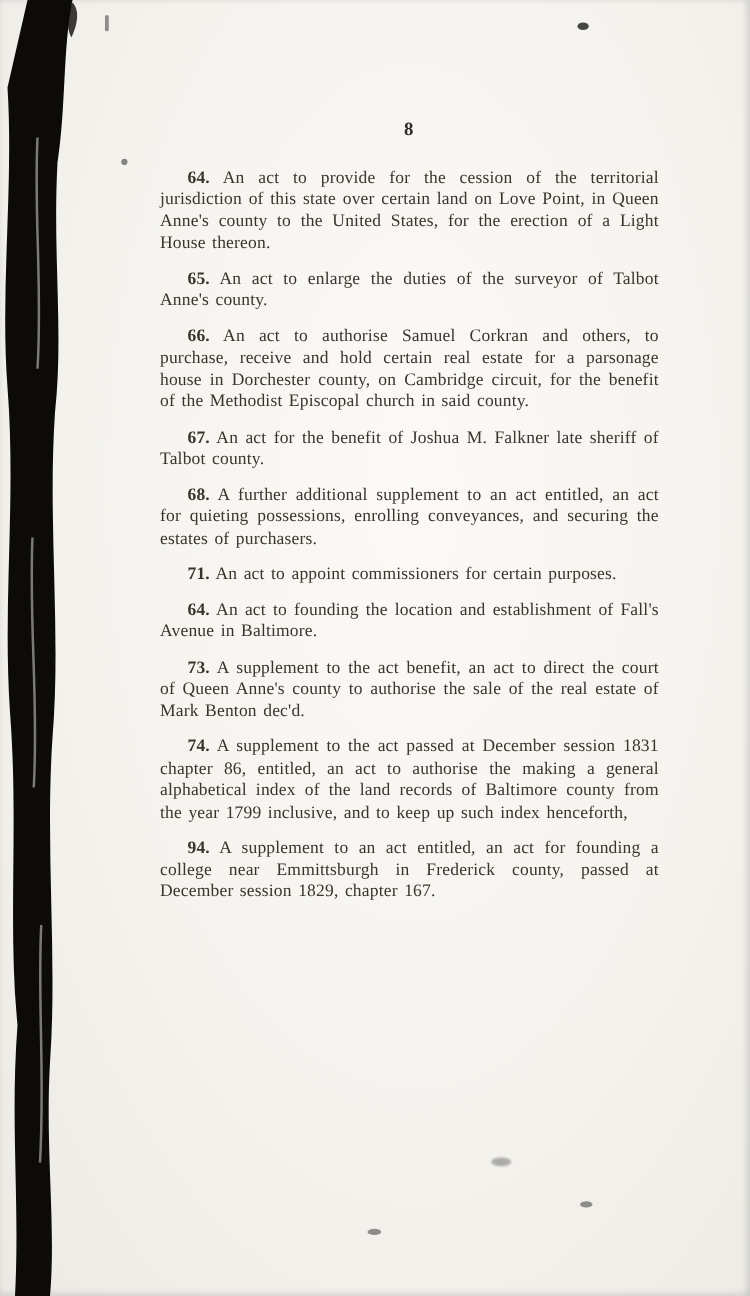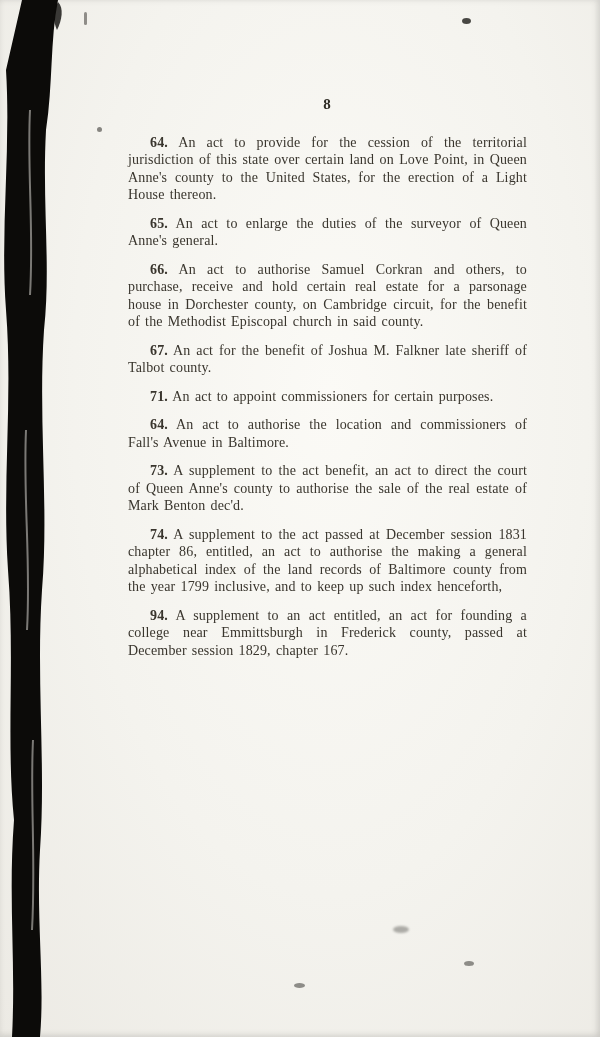--- a/index.html
+++ b/index.html
@@ -80,32 +80,33 @@
     <path fill="none" stroke="#e9e7e1" stroke-width="2" opacity="0.5" d="M30,110 C27,170 34,230 30,295 M26,430 C23,500 31,560 27,630 M33,740 C30,800 36,860 32,930"></path>
     <path fill="#0c0b09" opacity="0.8" d="M58,2 C64,8 62,20 57,30 C53,22 53,10 58,2 Z"></path>
   </svg>
 
   <div class="content">
 
     <div class="page-number">8</div>
 
     <p class="act"><span class="num">64.</span> <span>An act to provide for the cession of the territorial jurisdiction of this state over certain land on Love Point, in Queen Anne's county to the United States, for the erection of a Light House thereon.</span></p>
 
-    <p class="act"><span class="num">65.</span> <span>An act to enlarge the duties of the surveyor of Queen Anne's general.</span></p>
+    <p class="act"><span class="num">65.</span> <span>An act to enlarge the duties of the surveyor of Talbot Anne's county.</span></p>
 
     <p class="act"><span class="num">66.</span> <span>An act to authorise Samuel Corkran and others, to purchase, receive and hold certain real estate for a parsonage house in Dorchester county, on Cambridge circuit, for the benefit of the Methodist Episcopal church in said county.</span></p>
 
     <p class="act"><span class="num">67.</span> <span>An act for the benefit of Joshua M. Falkner late sheriff of Talbot county.</span></p>
 
+    <p class="act"><span class="num">68.</span> <span>A further additional supplement to an act entitled, an act for quieting possessions, enrolling conveyances, and securing the estates of purchasers.</span></p>
 
 
 
     <p class="act"><span class="num">71.</span> <span>An act to appoint commissioners for certain purposes.</span></p>
 
-    <p class="act"><span class="num">64.</span> <span>An act to authorise the location and commissioners of Fall's Avenue in Baltimore.</span></p>
+    <p class="act"><span class="num">64.</span> <span>An act to founding the location and establishment of Fall's Avenue in Baltimore.</span></p>
 
     <p class="act"><span class="num">73.</span> <span>A supplement to the act benefit, an act to direct the court of Queen Anne's county to authorise the sale of the real estate of Mark Benton dec'd.</span></p>
 
     <p class="act"><span class="num">74.</span> <span>A supplement to the act passed at December session 1831 chapter 86, entitled, an act to authorise the making a general alphabetical index of the land records of Baltimore county from the year 1799 inclusive, and to keep up such index henceforth,</span></p>
 
     <p class="act"><span class="num">94.</span> <span>A supplement to an act entitled, an act for founding a college near Emmittsburgh in Frederick county, passed at December session 1829, chapter 167.</span></p>
 
   </div>
 
   <div class="speck sp1"></div>

